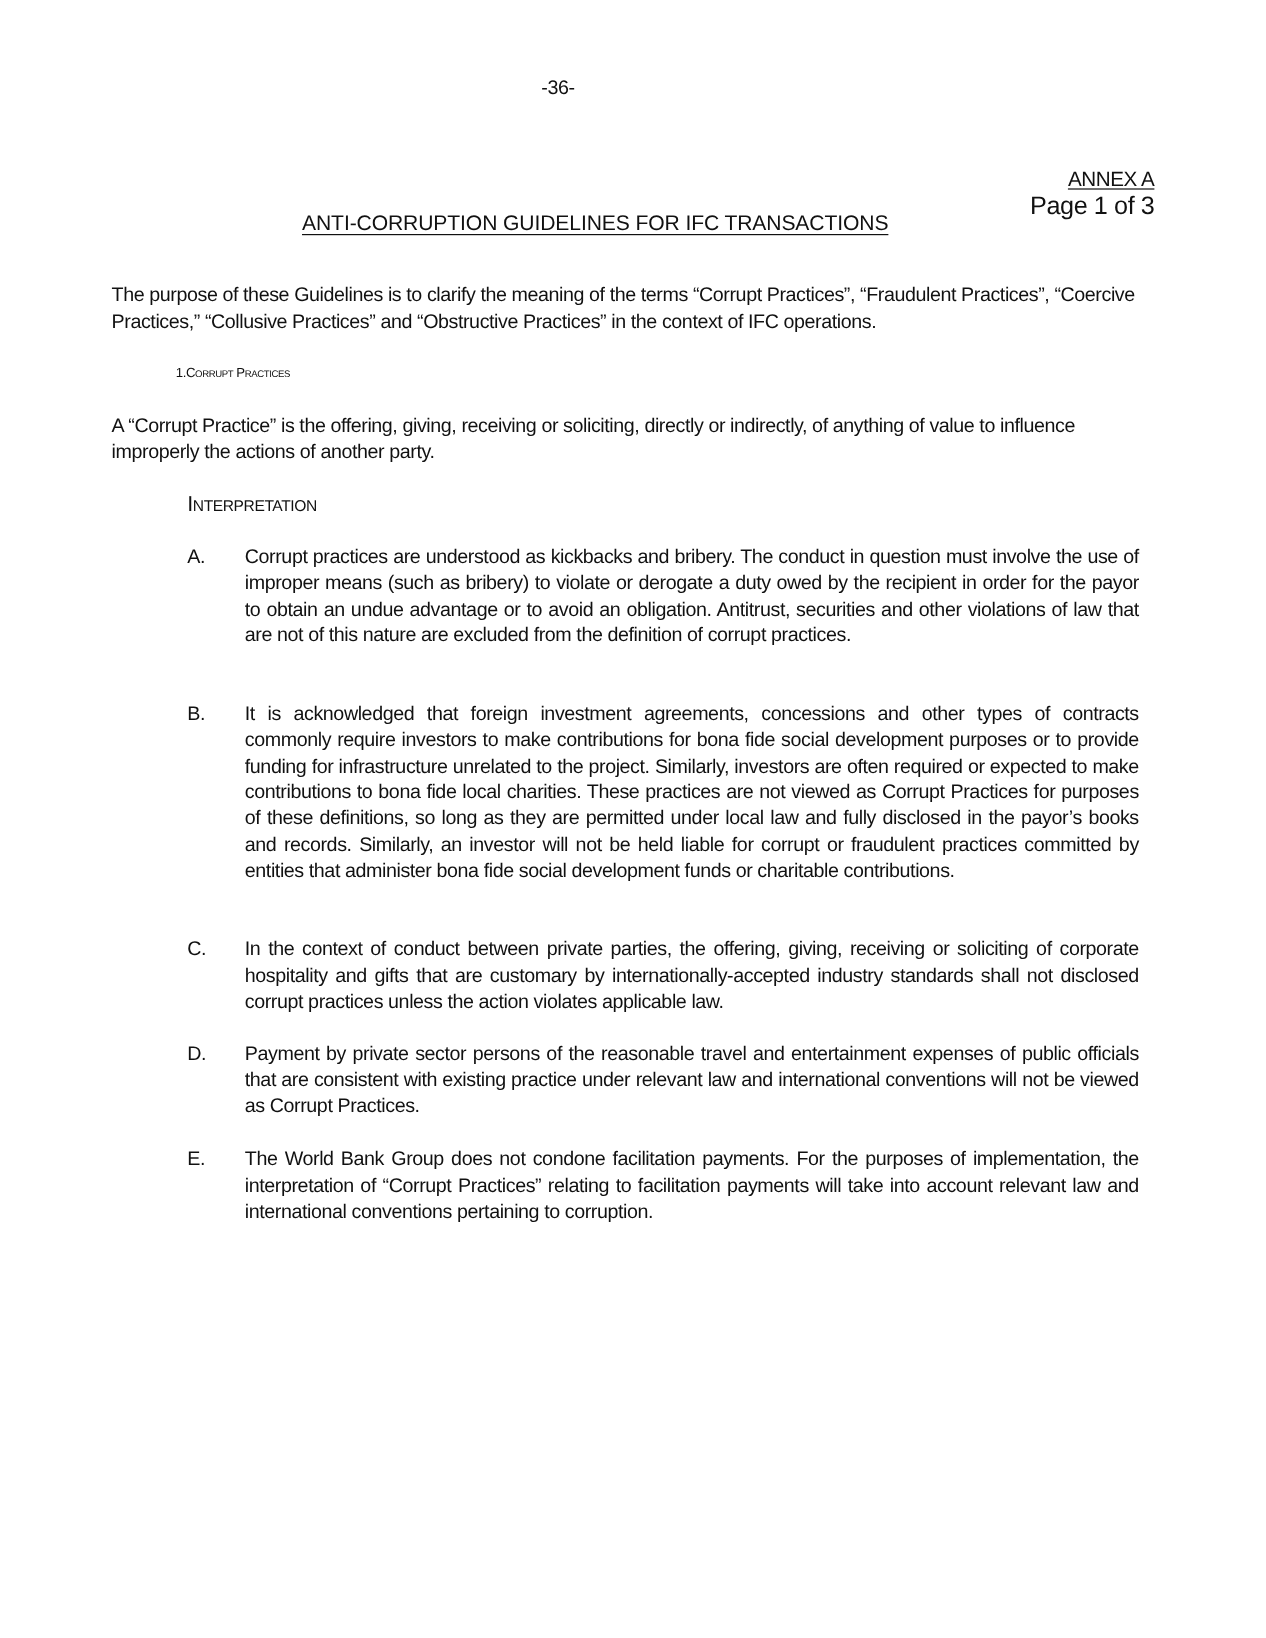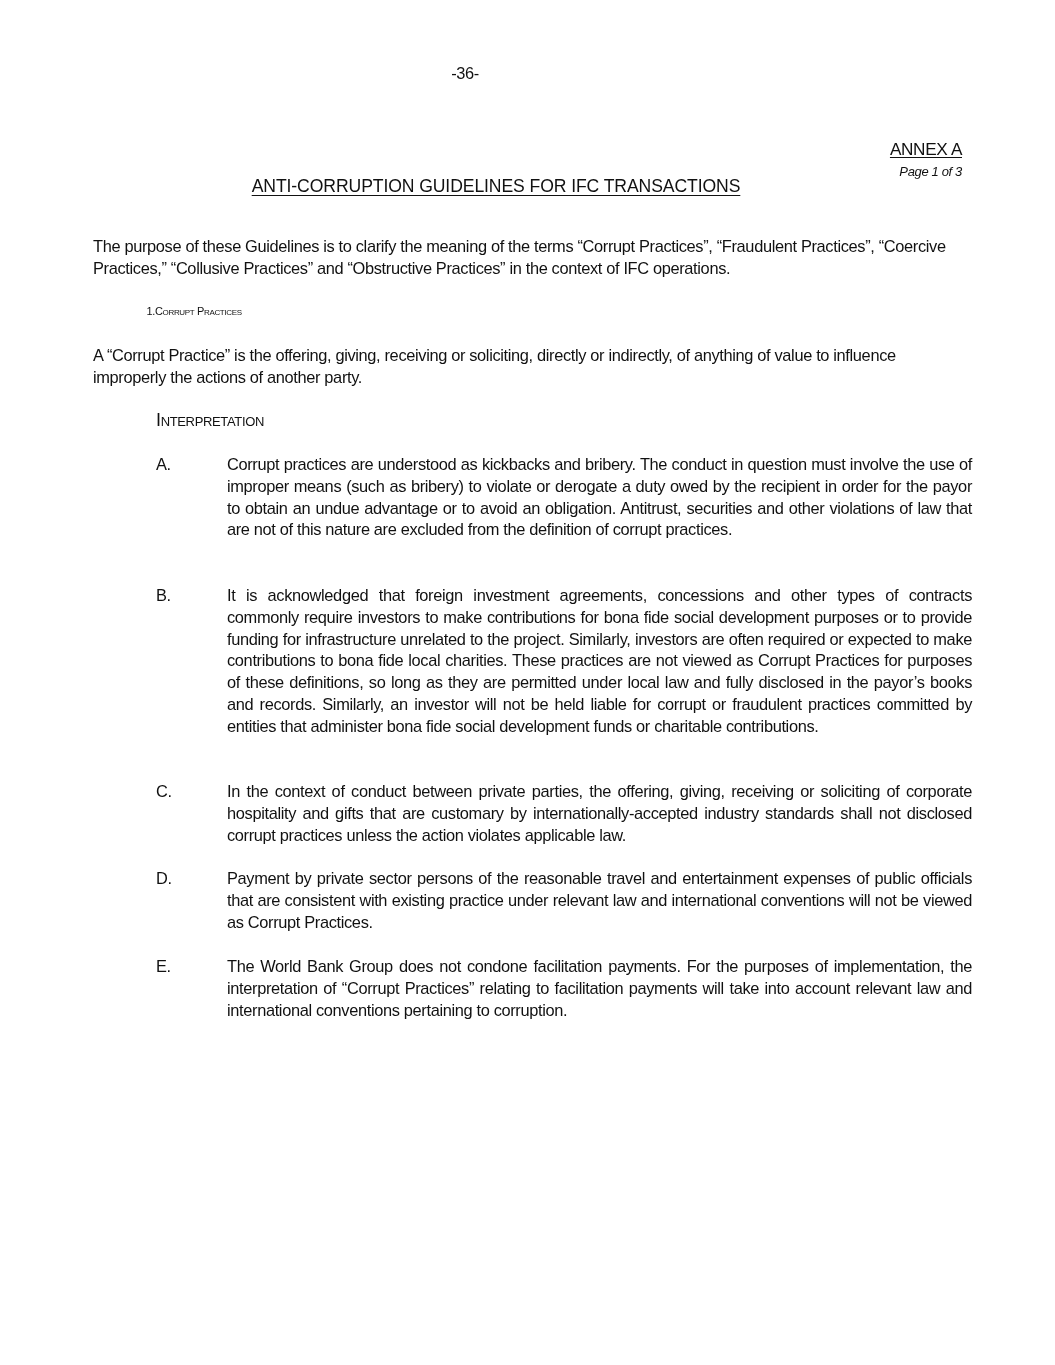--- a/index.html
+++ b/index.html
@@ -30,22 +30,21 @@
       top: 139px;
       right: 93px;
       text-align: right;
     }
     .annex-title {
       text-decoration: underline;
       text-underline-offset: 2px;
       font-size: 17.2px;
     }
     .annex-page {
-      font-size: 13px;
-      font-style: italic;
+      font-size: 21px;
     }
     .doc-title {
       position: absolute;
       top: 176px;
       left: 0;
       width: 992px;
       text-align: center;
       text-decoration: underline;
       text-underline-offset: 3px;
       font-size: 17.6px;
@@ -84,21 +83,21 @@
       left: 156px;
       width: 806px;
     }
     .item .letter {
       position: absolute;
       left: 0;
       top: 0;
       width: 60px;
     }
     .item .text {
-      margin-left: 71px;
+      margin-left: 48px;
       width: 745px;
       text-align: justify;
     }
     .item-a { top: 454px; }
     .item-b { top: 585px; }
     .item-c { top: 781px; }
     .item-d { top: 868px; }
     .item-e { top: 956px; }
   </style>
 </head>

